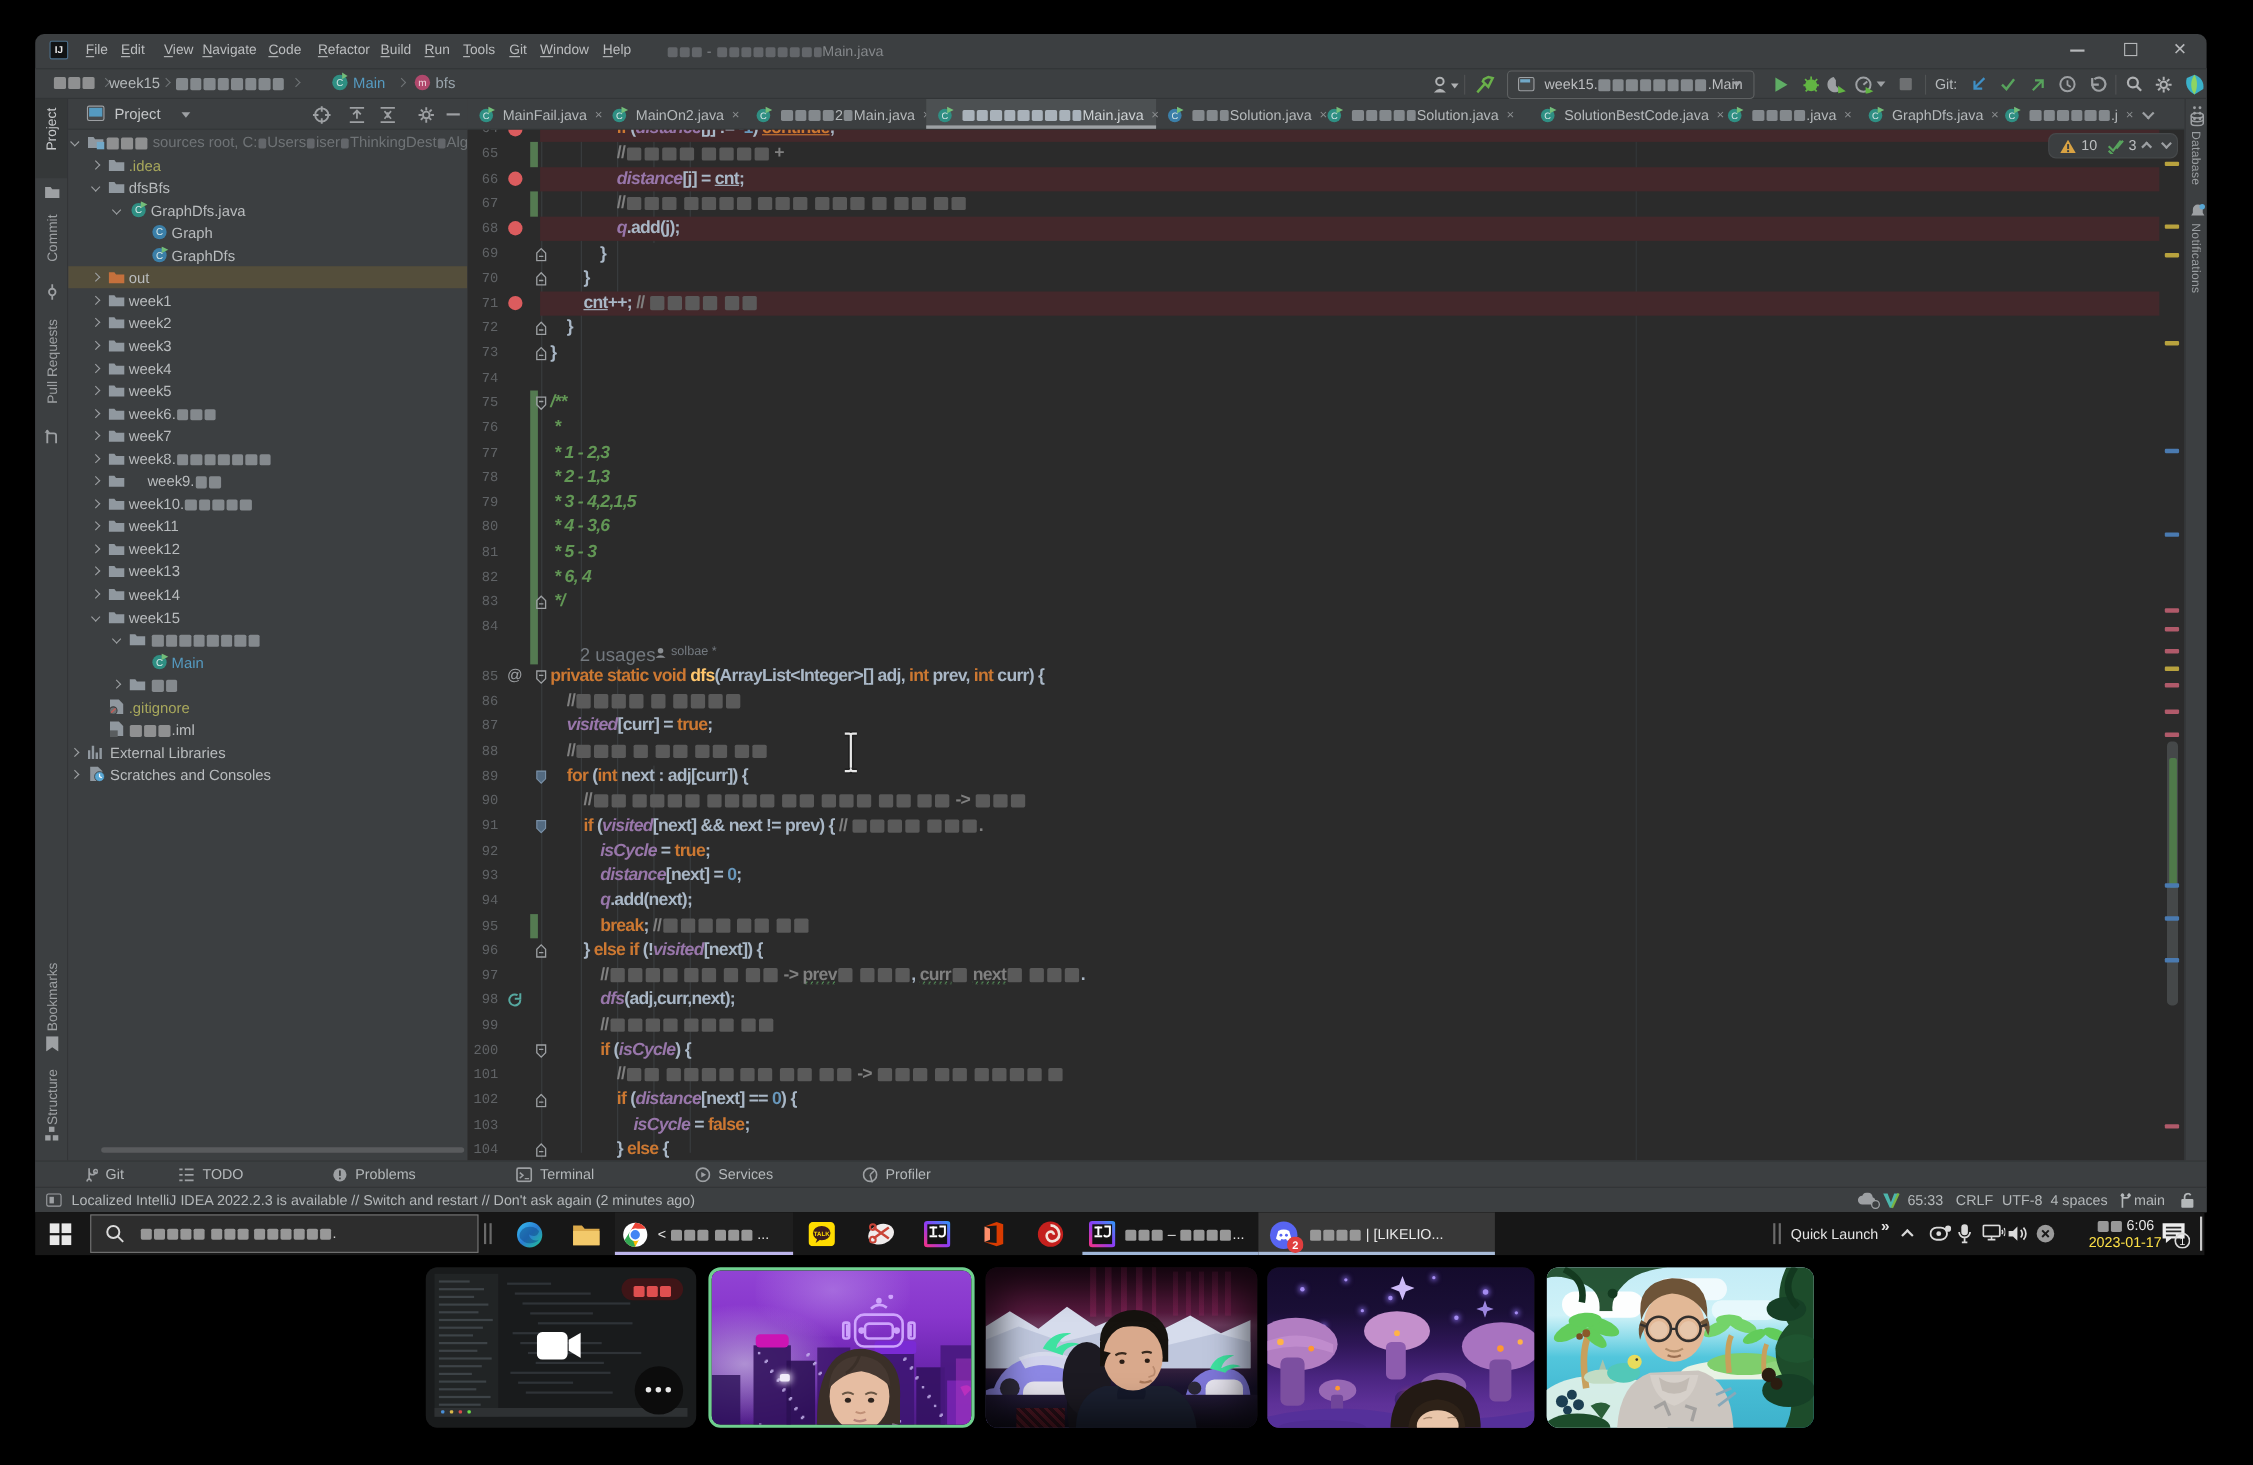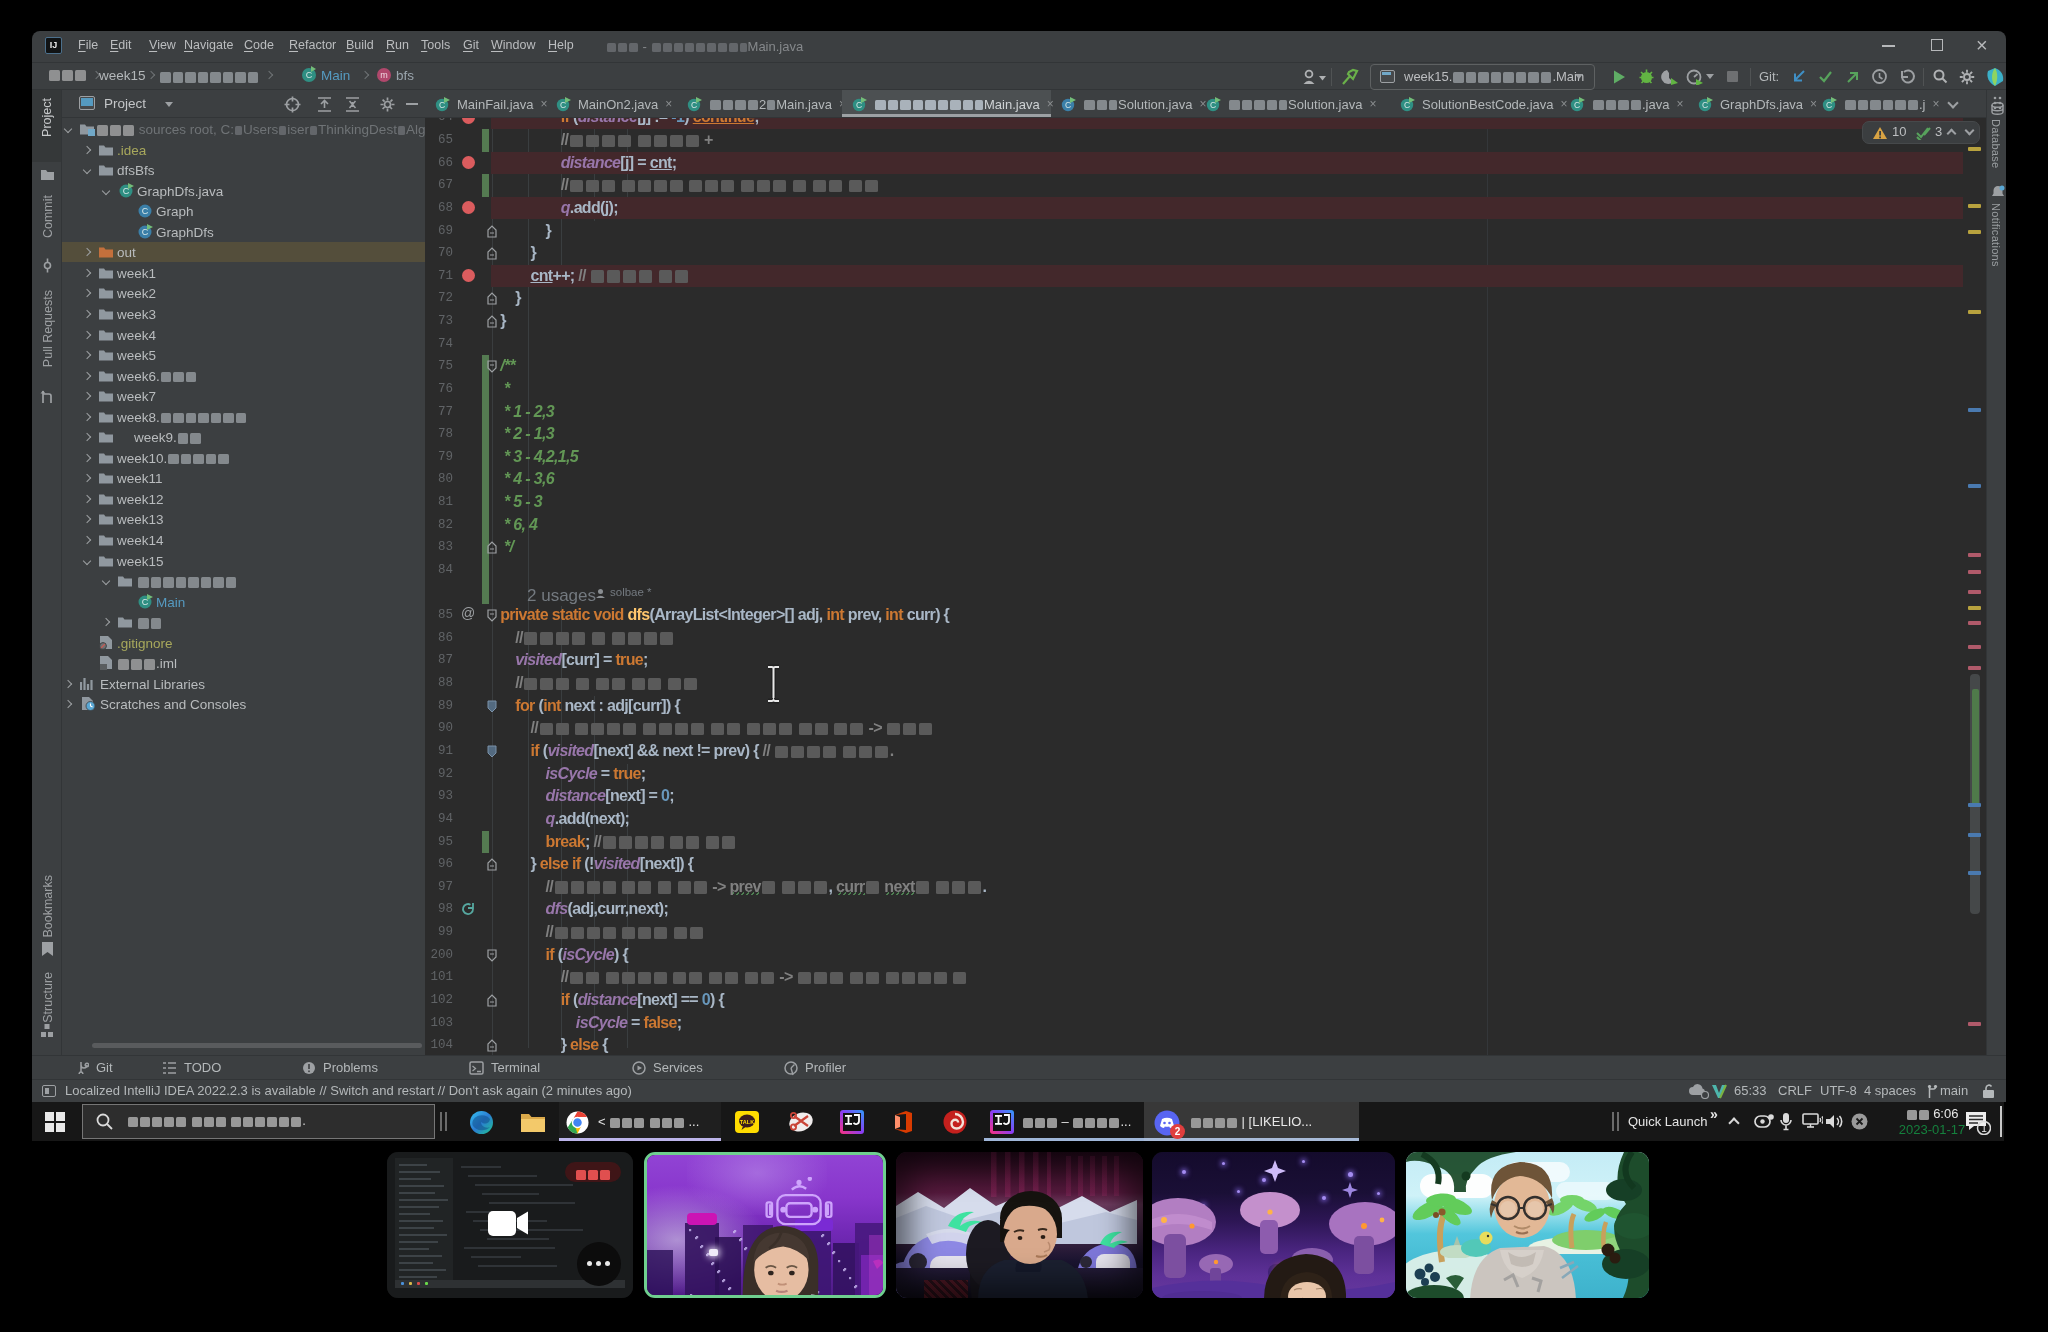--- a/index.html
+++ b/index.html
@@ -889,21 +889,21 @@
     </svg>
     <svg class="a" style="left:1793px;top:11px" width="20" height="17" viewBox="0 0 20 17">
       <path d="M1 6 h4 l4-4 v13 l-4-4 H1 Z" fill="#dadada"></path>
       <path d="M12 5 a5 5 0 0 1 0 7 M14.5 3 a8 8 0 0 1 0 11" stroke="#dadada" stroke-width="1.6" fill="none"></path>
     </svg>
     <svg class="a" style="left:1819px;top:11px" width="18" height="18" viewBox="0 0 18 18">
       <circle cx="8.5" cy="8.5" r="8" fill="#9a9a9a"></circle>
       <path d="M5.5 5.5 l6 6 M11.5 5.5 l-6 6" stroke="#1a1a1a" stroke-width="1.8"></path>
     </svg>
     <div class="a t" style="left:1845px;top:4px;width:110px;text-align:center;color:#e8e8e8;font-size:13px"><i class="b bt"></i><i class="b bt"></i> 6:06</div>
-    <div class="a t" style="left:1845px;top:20px;width:110px;text-align:center;color:#15803d;font-size:13px">2023-01-17</div>
+    <div class="a t" style="left:1845px;top:20px;width:110px;text-align:center;color:#fde047;font-size:13px">2023-01-17</div>
     <svg class="a" style="left:1933px;top:9px" width="26" height="24" viewBox="0 0 26 24">
       <path d="M1 1 h20 v14 h-12 l-5 4 v-4 h-3 Z" fill="#ededed"></path>
       <path d="M4 5 h14 M4 8.5 h14 M4 12 h9" stroke="#2a2a2a" stroke-width="1.6"></path>
       <circle cx="19" cy="17" r="6.5" fill="none" stroke="#dadada" stroke-width="1.5"></circle>
       <text x="19" y="21" font-size="10" fill="#ededed" text-anchor="middle" font-family="Liberation Sans">1</text>
     </svg>
     <div class="a" style="left:1968px;top:4px;width:1.5px;height:31px;background:#c8c8c8"></div>
   </div>
 <div class="a" style="left:387px;top:1152px;width:246px;height:146px;border-radius:11px;overflow:hidden;background:#111">
     <div class="a" style="left:0;top:0;width:100%;height:100%;background:#191b1c"></div>

